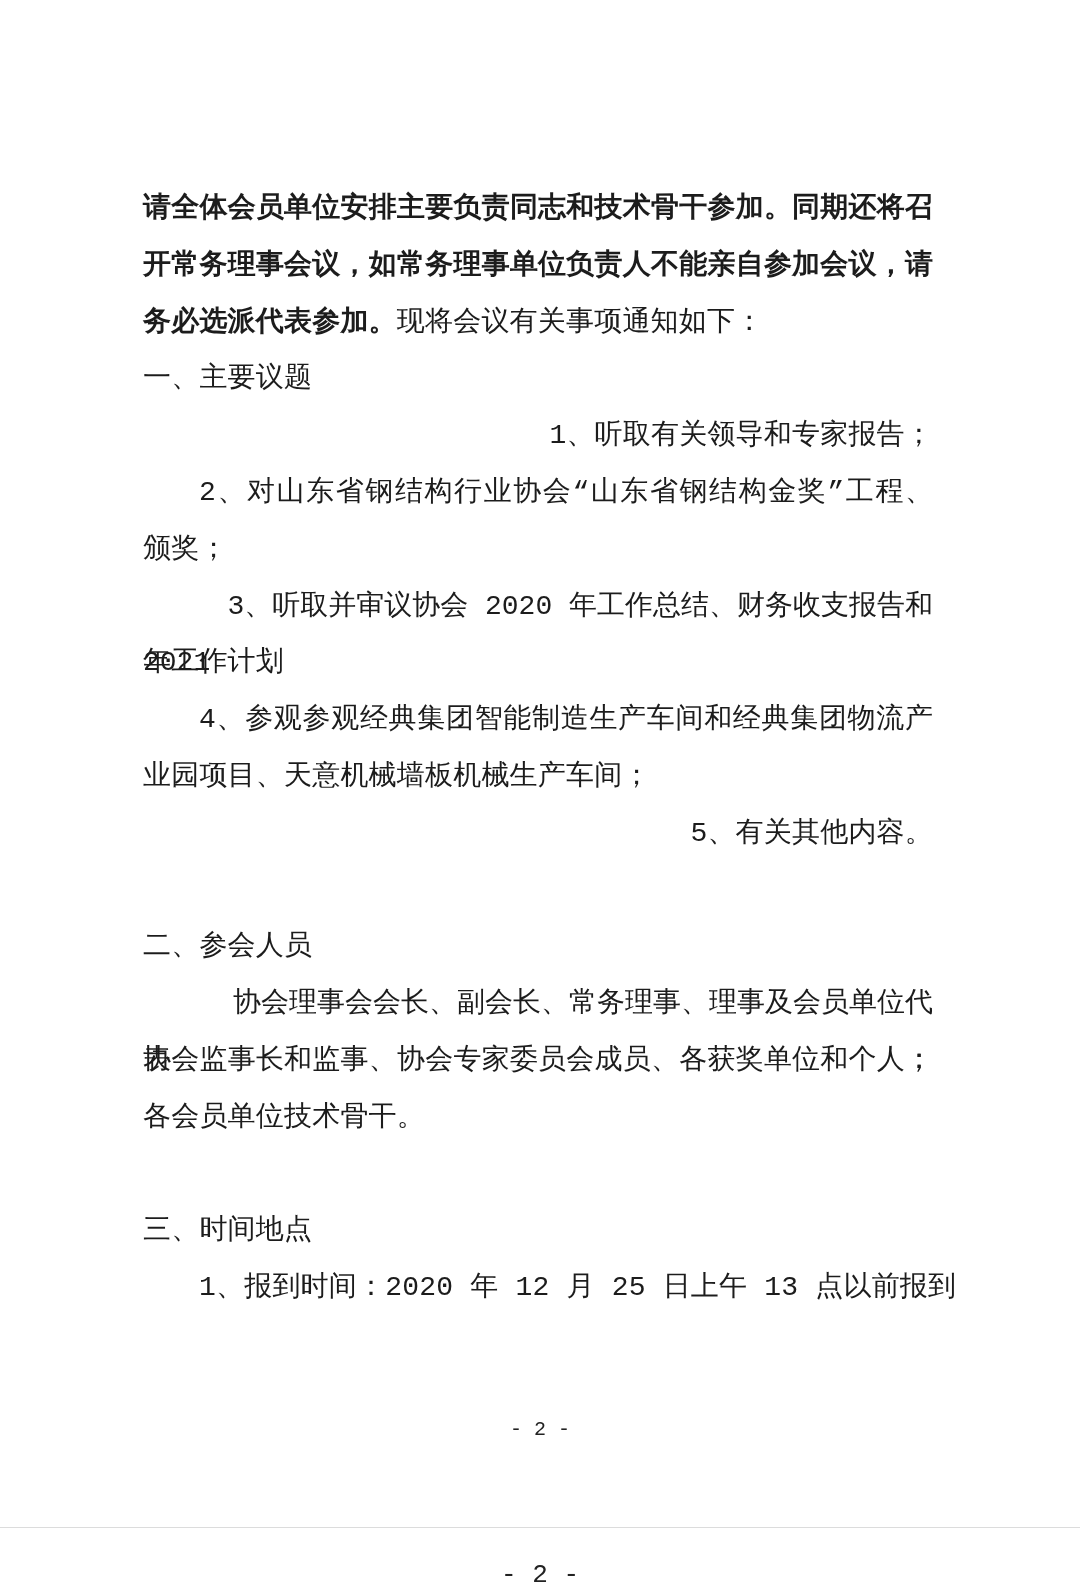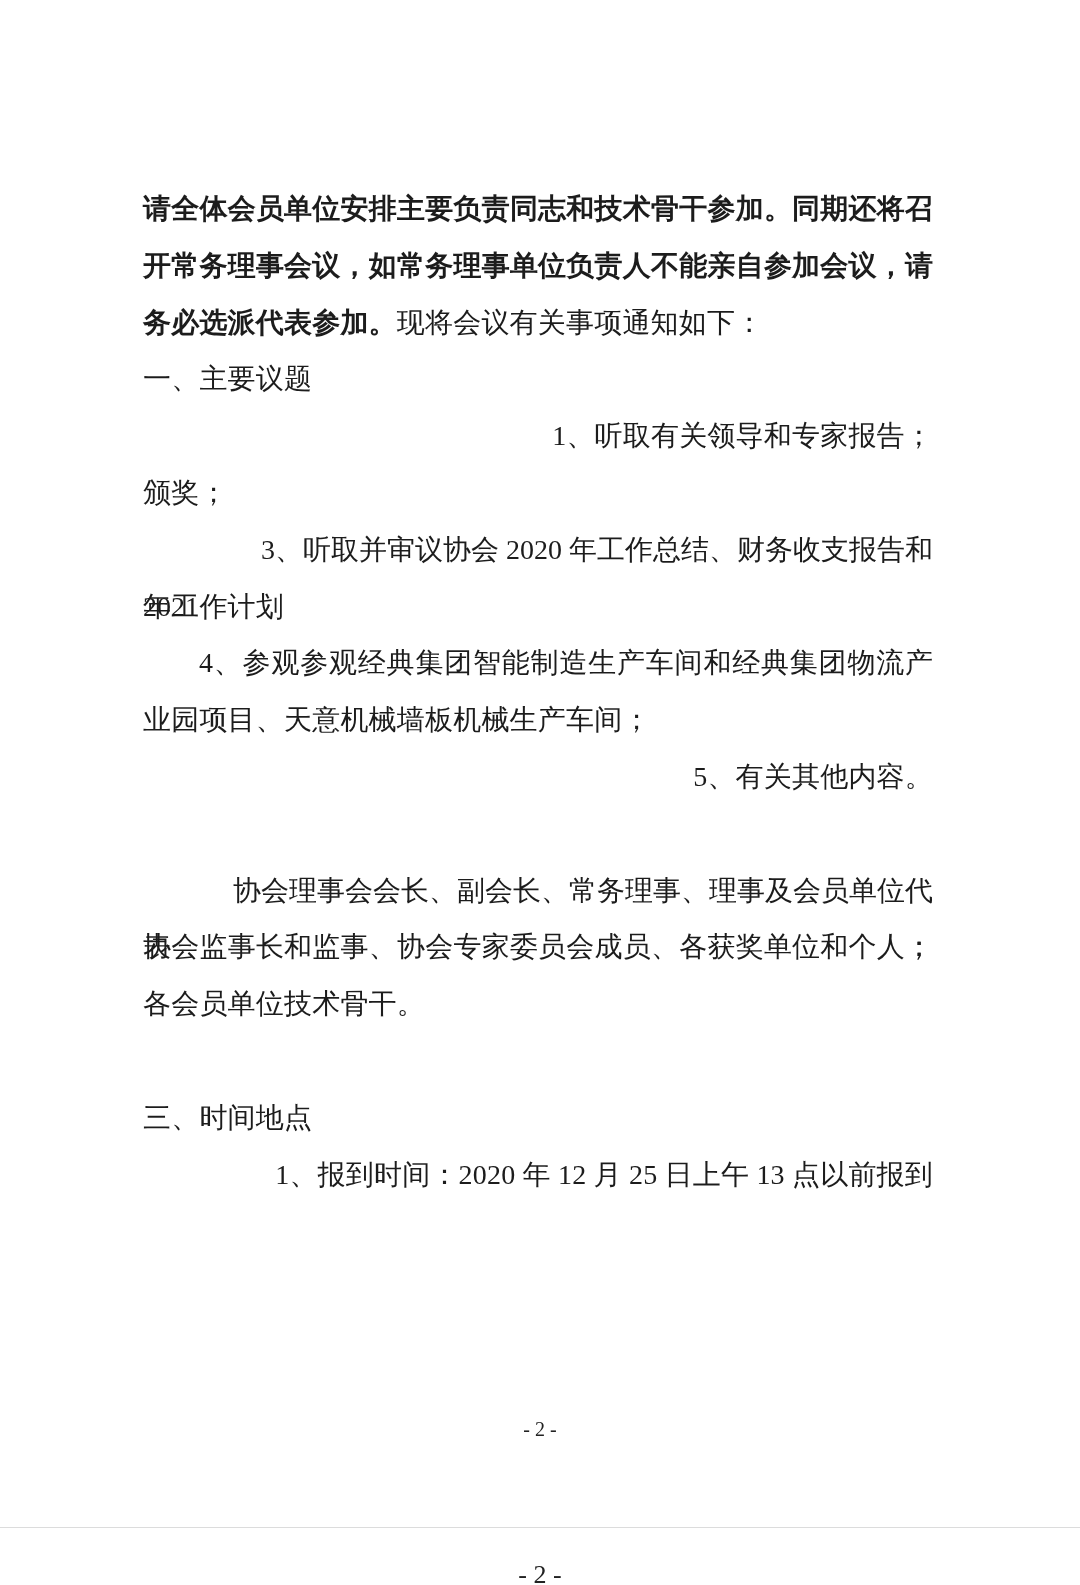--- a/index.html
+++ b/index.html
@@ -2,21 +2,21 @@
 <html><head>
 <meta charset="utf-8">
 <style>
   html, body { margin: 0; padding: 0; }
   .screen {
     position: relative;
     width: 1080px;
     height: 1585px;
     background: #ffffff;
     overflow: hidden;
-    font-family: Liberation Serif, serif;
+    font-family: Liberation Mono, monospace;
     color: #1c1c1c;
   }
   .doc-body {
     position: absolute;
     top: 181px;
     left: 143px;
     width: 790px;
   }
   .line {
     height: 56.8px;
@@ -67,29 +67,31 @@
 <div class="screen">
   <div class="doc-body">
 
     <div class="line b j">请全体会员单位安排主要负责同志和技术骨干参加。同期还将召</div>
     <div class="line b j">开常务理事会议，如常务理事单位负责人不能亲自参加会议，请</div>
     <div class="line"><span class="b">务必选派代表参加。</span><span>现将会议有关事项通知如下：</span></div>
 
     <div class="line">一、主要议题</div>
 
     <div class="line ind">1、听取有关领导和专家报告；</div>
+    <div class="line ind j">2、对山东省钢结构行业协会“山东省钢结构金奖”工程、</div>
     <div class="line">颁奖；</div>
     <div class="line ind j">3、听取并审议协会 2020 年工作总结、财务收支报告和 2021</div>
     <div class="line">年工作计划</div>
     <div class="line ind j">4、参观参观经典集团智能制造生产车间和经典集团物流产</div>
     <div class="line">业园项目、天意机械墙板机械生产车间；</div>
     <div class="line ind">5、有关其他内容。</div>
 
     <div class="blank"></div>
 
+    <div class="line">二、参会人员</div>
     <div class="line ind j">协会理事会会长、副会长、常务理事、理事及会员单位代表；</div>
     <div class="line j">协会监事长和监事、协会专家委员会成员、各获奖单位和个人；</div>
     <div class="line">各会员单位技术骨干。</div>
 
     <div class="blank"></div>
 
     <div class="line">三、时间地点</div>
     <div class="line ind">1、报到时间：2020 年 12 月 25 日上午 13 点以前报到</div>
 
   </div>

